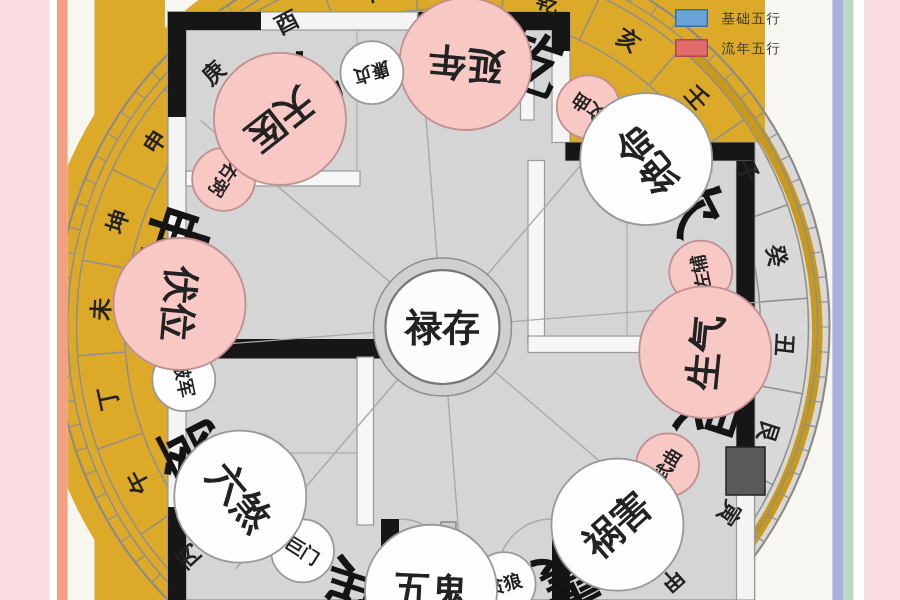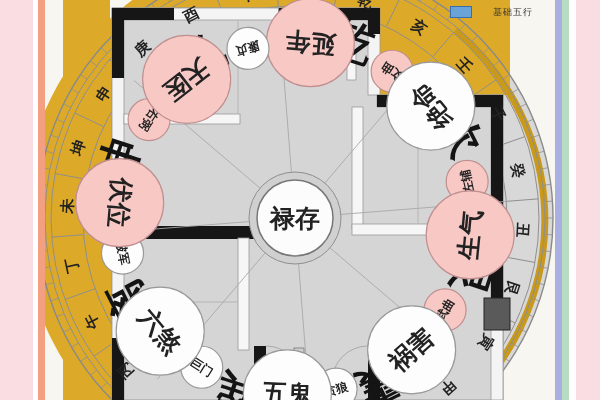--- a/index.html
+++ b/index.html
@@ -10,21 +10,21 @@
   svg{display:block;}
   svg text{font-family:"DejaVu Sans",sans-serif;}
   .trigram{font-size:44px;font-weight:700;fill:#141414;}
   .mountain{font-size:15px;font-weight:600;fill:#222;}
   .star-large{font-size:25px;font-weight:600;fill:#222;}
   .star-small{font-size:12px;font-weight:600;fill:#222;}
   .hub-label{font-size:25px;font-weight:600;fill:#222;}
   #legend{position:absolute;left:450px;top:4px;}
   .legend-row{display:flex;align-items:center;height:16px;margin-bottom:4px;}
   .legend-swatch{width:20px;height:10px;margin-right:9px;border:1px solid #555;}
-  .legend-label{font-size:9px;color:#333;letter-spacing:1px;white-space:nowrap;margin-left:12px;}
+  .legend-label{font-size:9px;color:#333;letter-spacing:1px;white-space:nowrap;}
 </style>
 </head>
 <body>
 
 <div id="page">
 
   <div id="content">
     <svg id="compass-svg" width="510" height="400" viewBox="45 0 510 400">
 
       <g id="g-yellow">
@@ -331,14 +331,18 @@
   <div class="stripe" style="left:38px;width:7px;background:#f2a081;"></div>
   <div class="stripe" style="left:555px;width:7px;background:#a9afe0;"></div>
   <div class="stripe" style="left:562px;width:7px;background:#b7dcc3;"></div>
   <div class="stripe" style="left:569px;width:7px;background:#ffffff;"></div>
 
   <div id="legend">
     <div class="legend-row">
       <span class="legend-swatch" style="background: rgb(106, 163, 216); border-color: rgb(58, 110, 168);"></span>
       <span class="legend-label">基础五行</span>
     </div>
+    <div class="legend-row">
+      <span class="legend-swatch" style="background: rgb(224, 108, 108); border-color: rgb(176, 72, 72);"></span>
+      <span class="legend-label">流年五行</span>
+    </div>
   </div>
 </div>
 
 </body></html>

